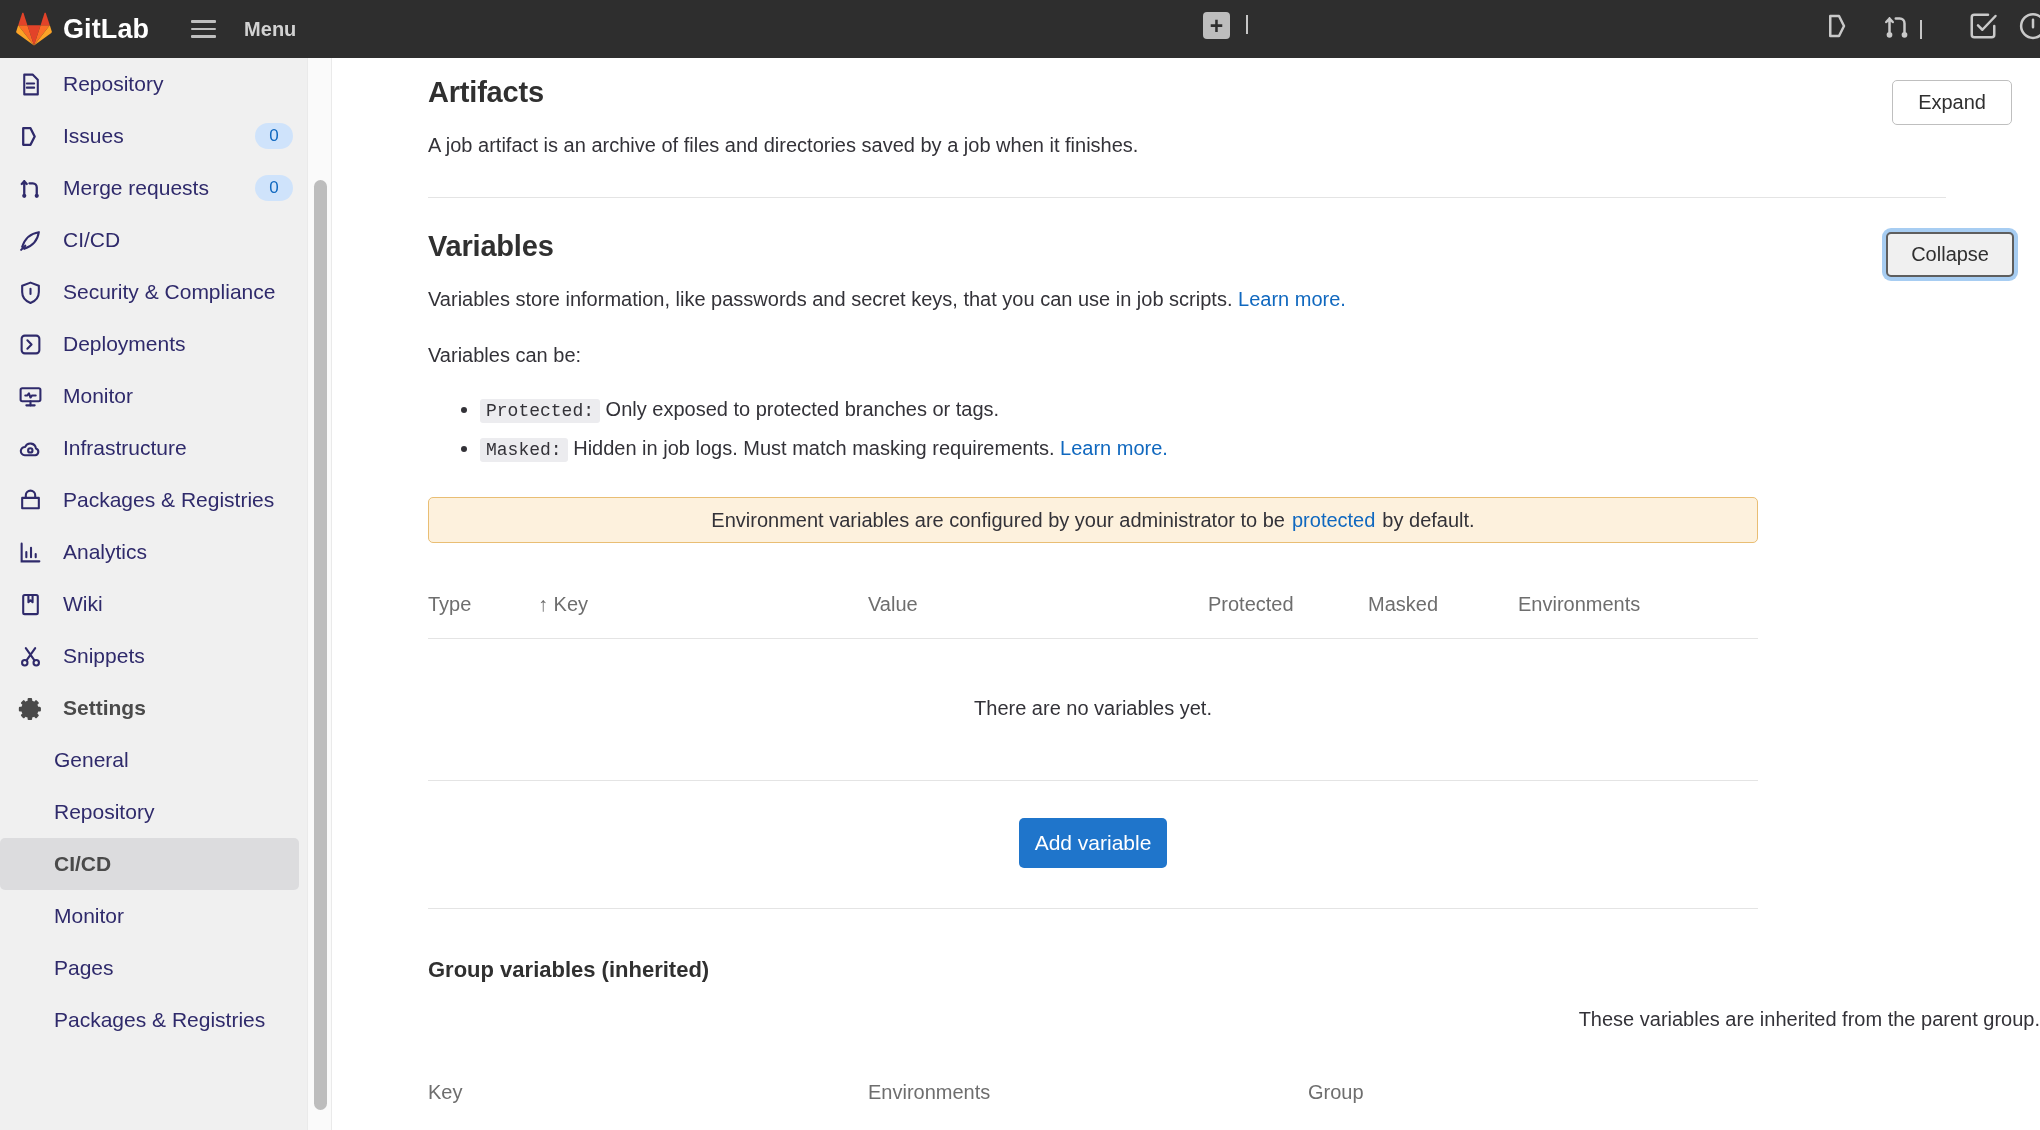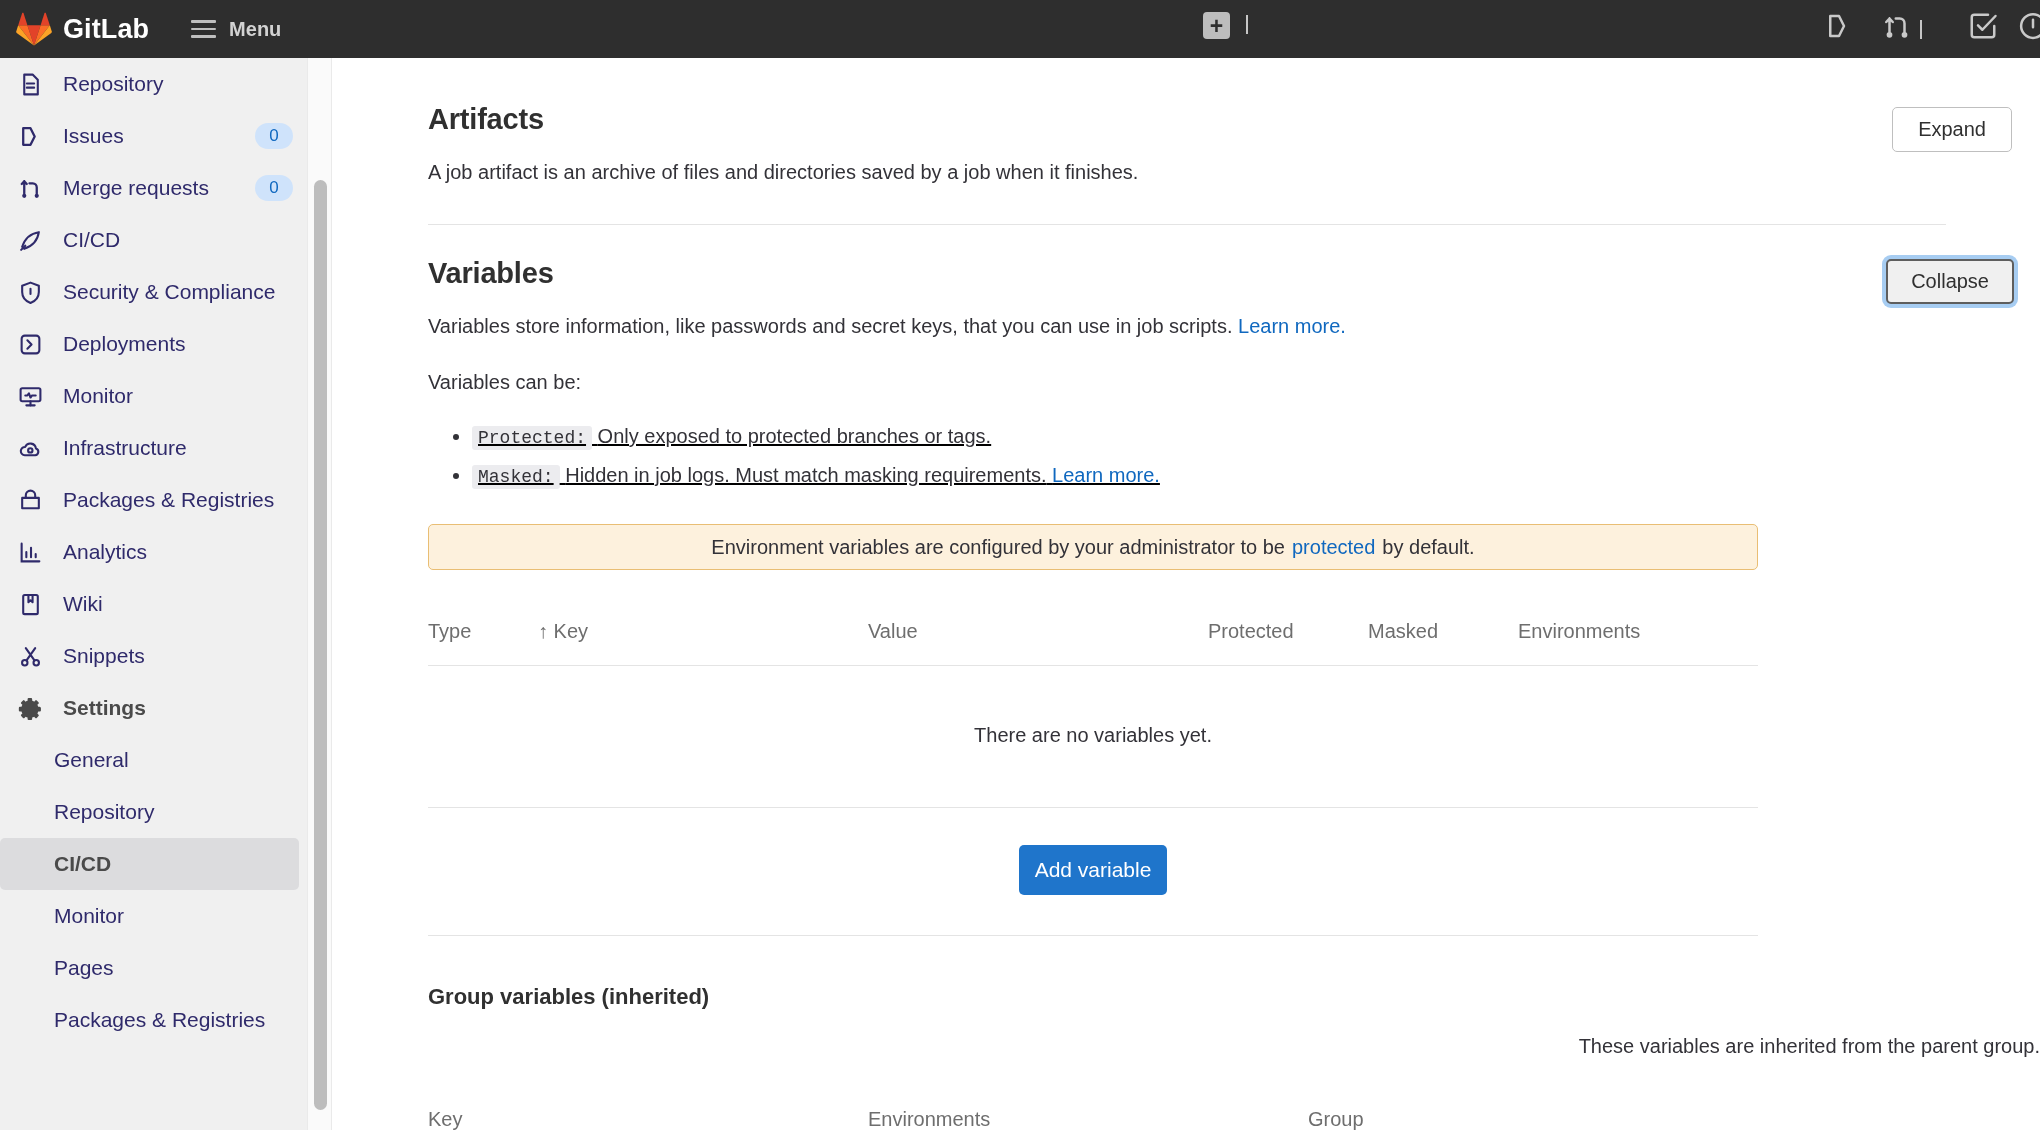--- a/index.html
+++ b/index.html
@@ -18,21 +18,21 @@
     background: #2e2e2e;
     display: flex; align-items: center;
     z-index: 30;
   }
   .tn-logo { margin-left: 16px; display: flex; align-items: center; }
   .tn-brand {
     color: #fff; font-size: 27px; font-weight: 600;
     margin-left: 11px; letter-spacing: .1px;
   }
   .tn-menu {
-    display: flex; align-items: center; margin-left: 42px; cursor: pointer;
+    display: flex; align-items: center; margin-left: 42px; cursor: pointer; gap: 15px;
   }
   .hamburger { display: inline-block; width: 25px; }
   .hamburger i {
     display: block; height: 2.6px; background: #bfbfbf;
     margin: 5px 0; border-radius: 1px;
   }
   .tn-menu-label { color: #d2d2d2; font-size: 20px; font-weight: 600; margin-left: 13px; }
 
   .tn-plus-wrap {
     position: absolute; left: 1203px; top: 12px;
@@ -128,21 +128,21 @@
     background: #f0f0f0; border: 2px solid #5e5e5e; border-radius: 5px;
     font-size: 20px; color: #303030; padding: 9px 23px; cursor: pointer;
     font-family: "Liberation Sans", sans-serif;
   }
   .hr { border: 0; border-top: 1px solid #e4e4e4; margin: 0; }
 
   .code-chip {
     background: #ececef; font-family: "Liberation Mono", monospace;
     font-size: 18px; color: #333238; padding: 2px 6px; border-radius: 3px;
   }
-  ul.bullets { margin: 0; padding-left: 44px; text-decoration: underline; }
+  ul.bullets { margin: 8px; padding-left: 44px; }
   ul.bullets li {
     font-size: 20px; color: #333238; line-height: 33px; margin-bottom: 4px;
   }
 
   .alert-warn {
     border: 1px solid #e9be74; background: #fdf1dd;
     border-radius: 5px; height: 46px;
     display: flex; align-items: center; justify-content: center;
     font-size: 20px; color: #333238;
   }
@@ -384,21 +384,21 @@
     <span class="si-label">Packages &amp; Registries</span>
   </div>
 </div>
 
 <div id="sb-track">
   <div id="sb-thumb"></div>
 </div>
 
 <div id="main">
 
-  <div class="sec" style="padding: 45px 0 0 0;">
+  <div class="sec" style="padding: 18px 0 0 0;">
     <div style="display:flex;align-items:flex-start;">
       <div style="width:1395px;padding-left:94px;">
         <h2 class="sec-title">Artifacts</h2>
         <p class="sec-desc" style="margin-top:25px;">A job artifact is an archive of files and directories saved by a job when it finishes.</p>
       </div>
       <div style="margin-left:auto;margin-right:28px;margin-top:4px;">
         <button class="btn-outline">Expand</button>
       </div>
     </div>
     <hr class="hr" style="margin:40px 94px 0 94px;">

